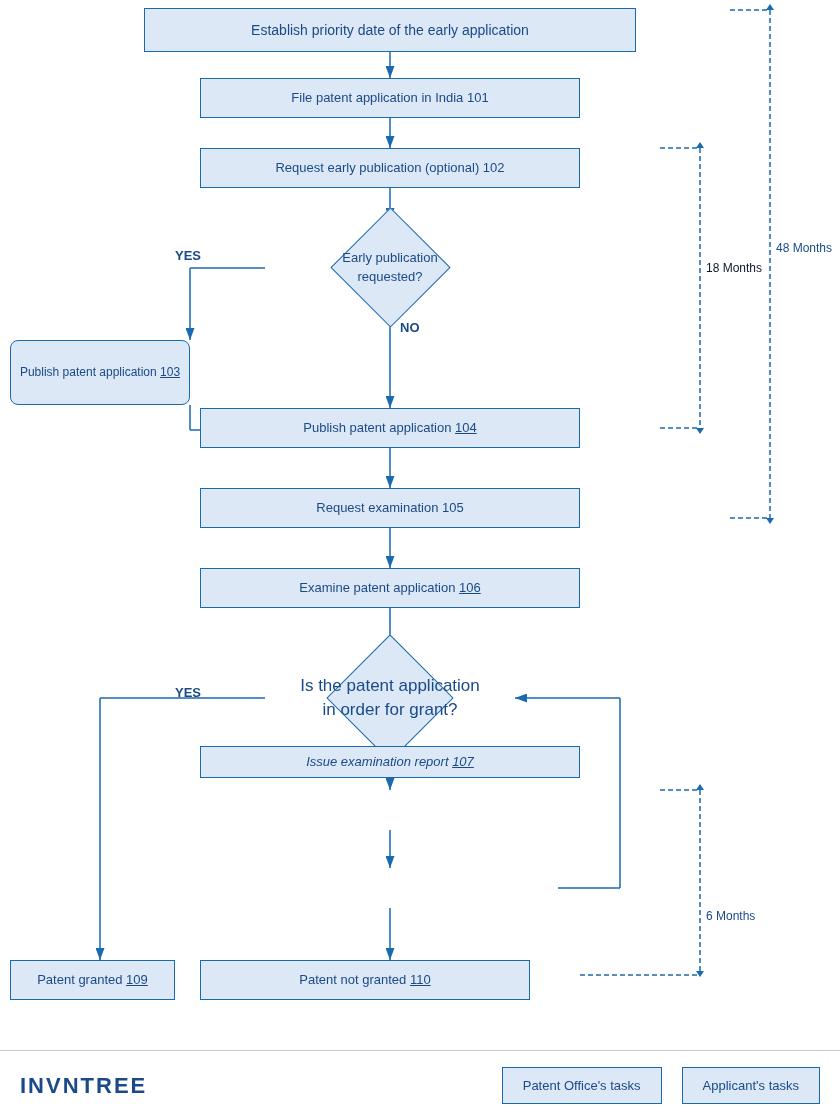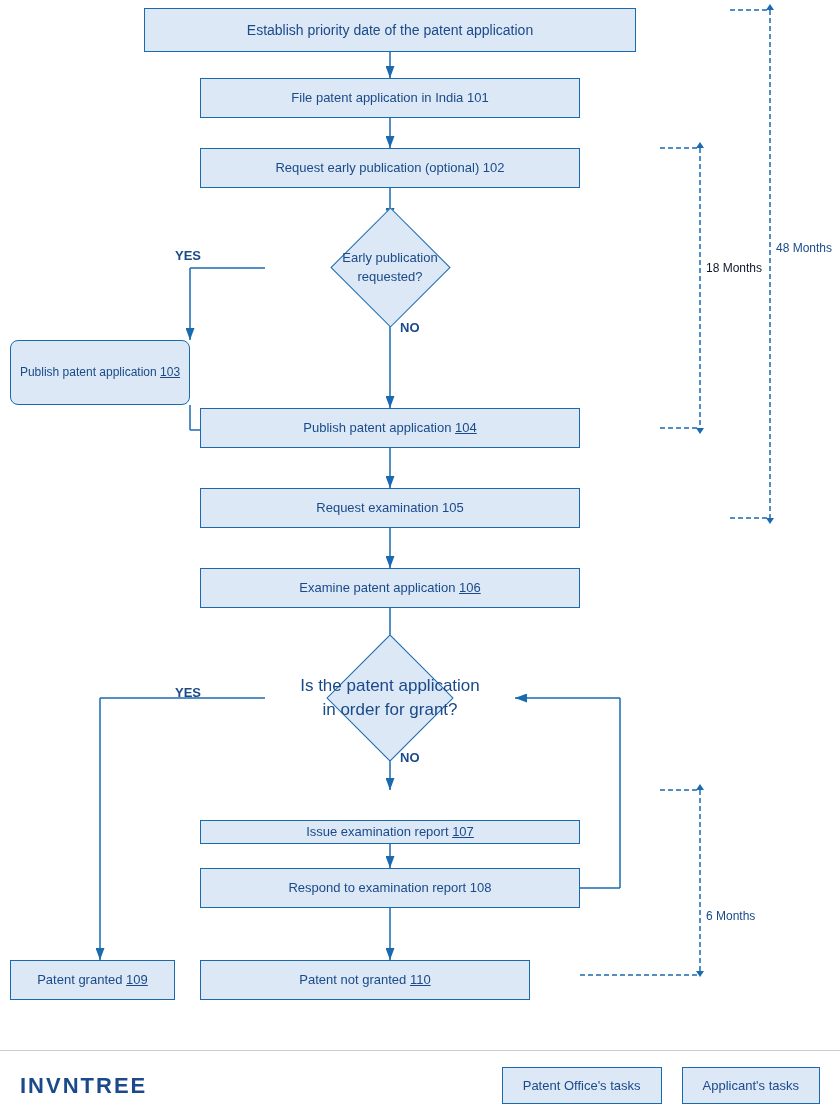--- a/index.html
+++ b/index.html
@@ -183,21 +183,21 @@
     <polygon points="696,971 704,971 700,977" fill="#1a6aaf"></polygon>
 
     <polygon points="696,148 704,148 700,142" fill="#1a6aaf"></polygon>
 
     <polygon points="766,10 774,10 770,4" fill="#1a6aaf"></polygon>
 
     <polygon points="696,790 704,790 700,784" fill="#1a6aaf"></polygon>
   </svg>
 
   <div class="flow-box" style="left:144px; top:8px; width:492px; height:44px; font-size:14px;">
-    <span>Establish priority date of the patent application</span>
+    <span>Establish priority date of the early application</span>
   </div>
 
   <div class="flow-box" style="left:200px; top:78px; width:380px; height:40px;">
     <span>File patent application in India 101</span>
   </div>
 
   <div class="flow-box" style="left:200px; top:148px; width:380px; height:40px;">
     <span>Request early publication (optional) 102</span>
   </div>
 
@@ -233,27 +233,24 @@
     <div class="diamond" style="width:90px; height:90px; top:5px; left:100px;"></div>
     <div class="diamond-text" style="width:290px; height:100px; top:0; left:0; font-size:17px;">
       <span style="text-align:center;">Is the patent application<br>in order for grant?</span>
     </div>
   </div>
 
   <div class="label-text" style="left:175px; top:685px; font-size:13px;">YES</div>
 
   <div class="label-text" style="left:400px; top:750px; font-size:13px;">NO</div>
 
-  <div class="flow-box" style="left:200px; top:820px; width:380px; height:24px;">
+  <div class="flow-box" style="left:200px; top:746px; width:380px; height:32px;font-style:italic;">
     <span>Issue examination report <u>107</u></span>
   </div>
 
-  <div class="flow-box" style="left:200px; top:868px; width:380px; height:40px;">
-    <span>Respond to examination report 108</span>
-  </div>
 
   <div class="flow-box" style="left:10px; top:960px; width:165px; height:40px;">
     <span>Patent granted <u>109</u></span>
   </div>
 
   <div class="flow-box" style="left:200px; top:960px; width:330px; height:40px;">
     <span>Patent not granted <u>110</u></span>
   </div>
 
   <div style="position:absolute; left:706px; top:260px; color:#0f172a; font-size:12px; text-align:center; line-height:1.4;">

